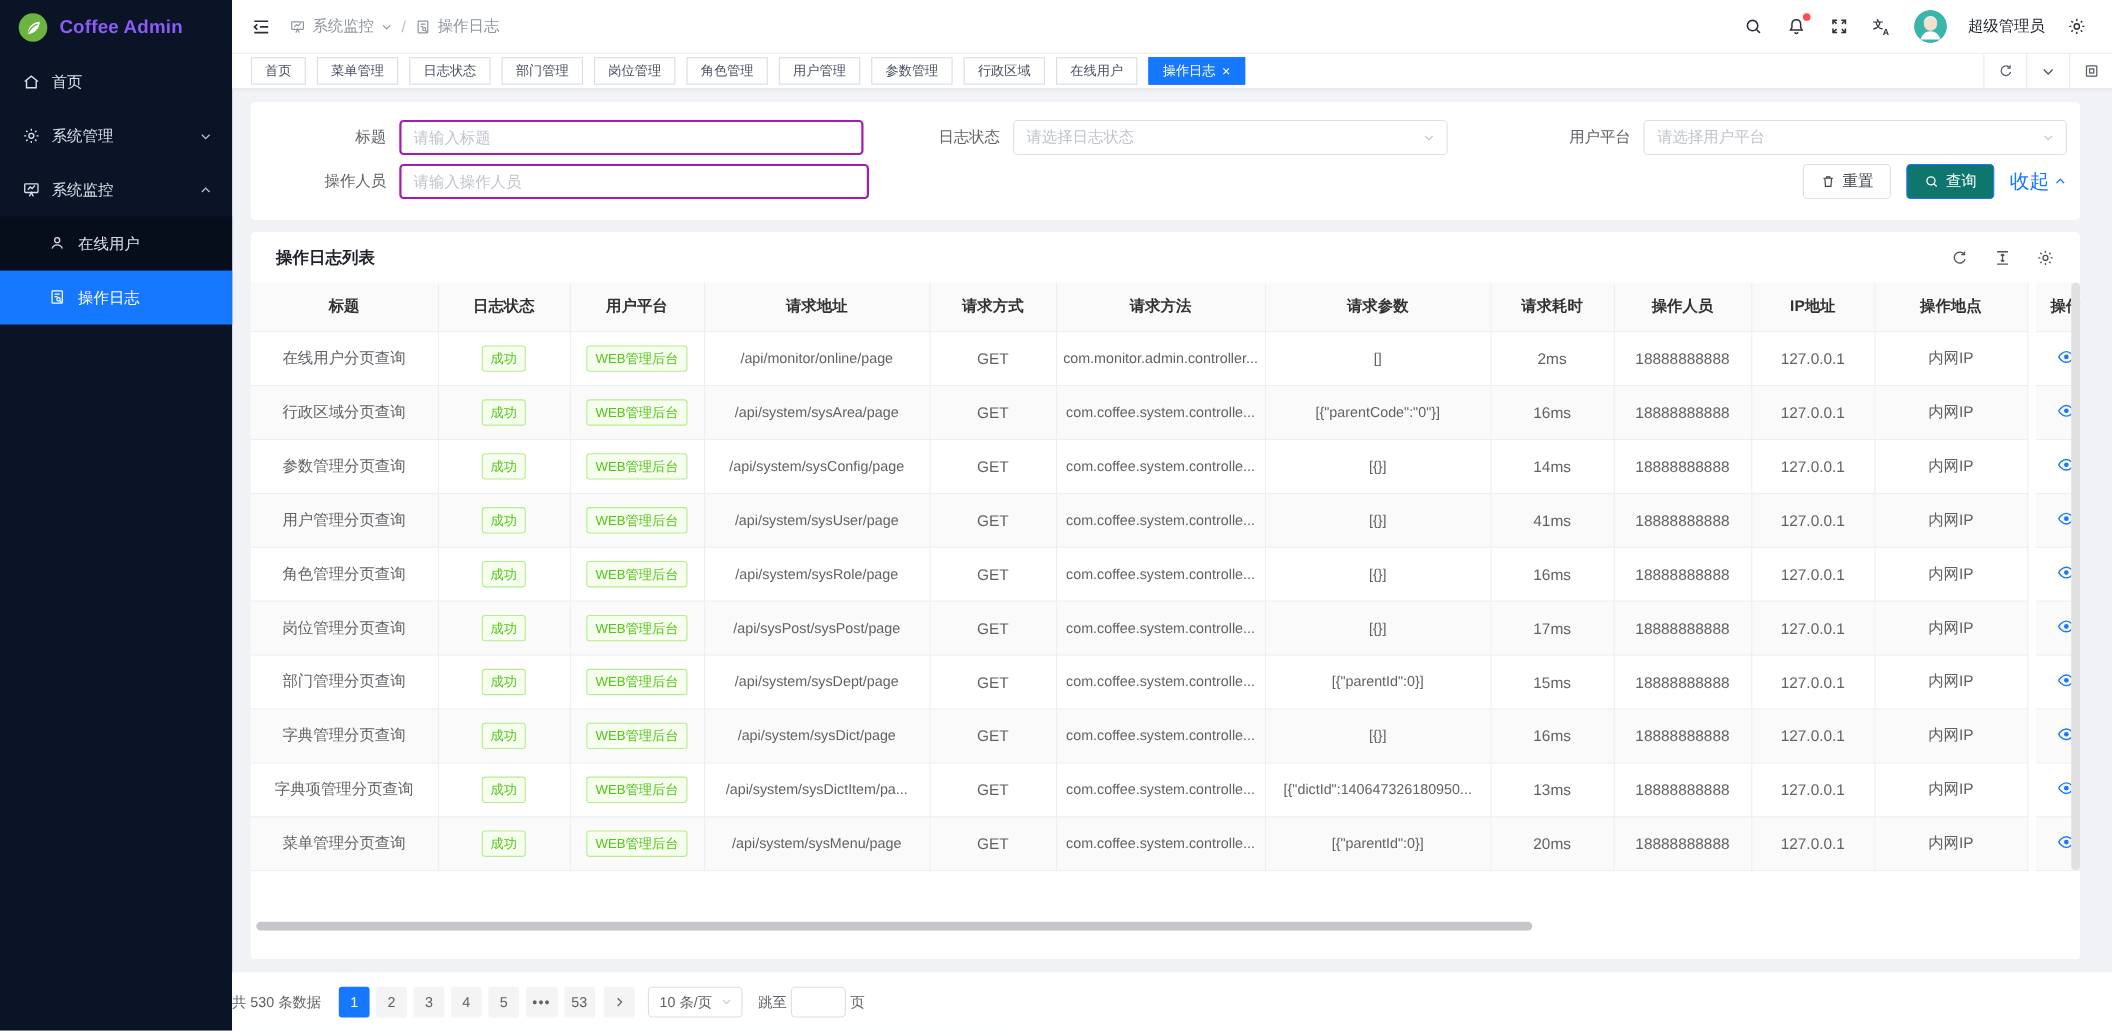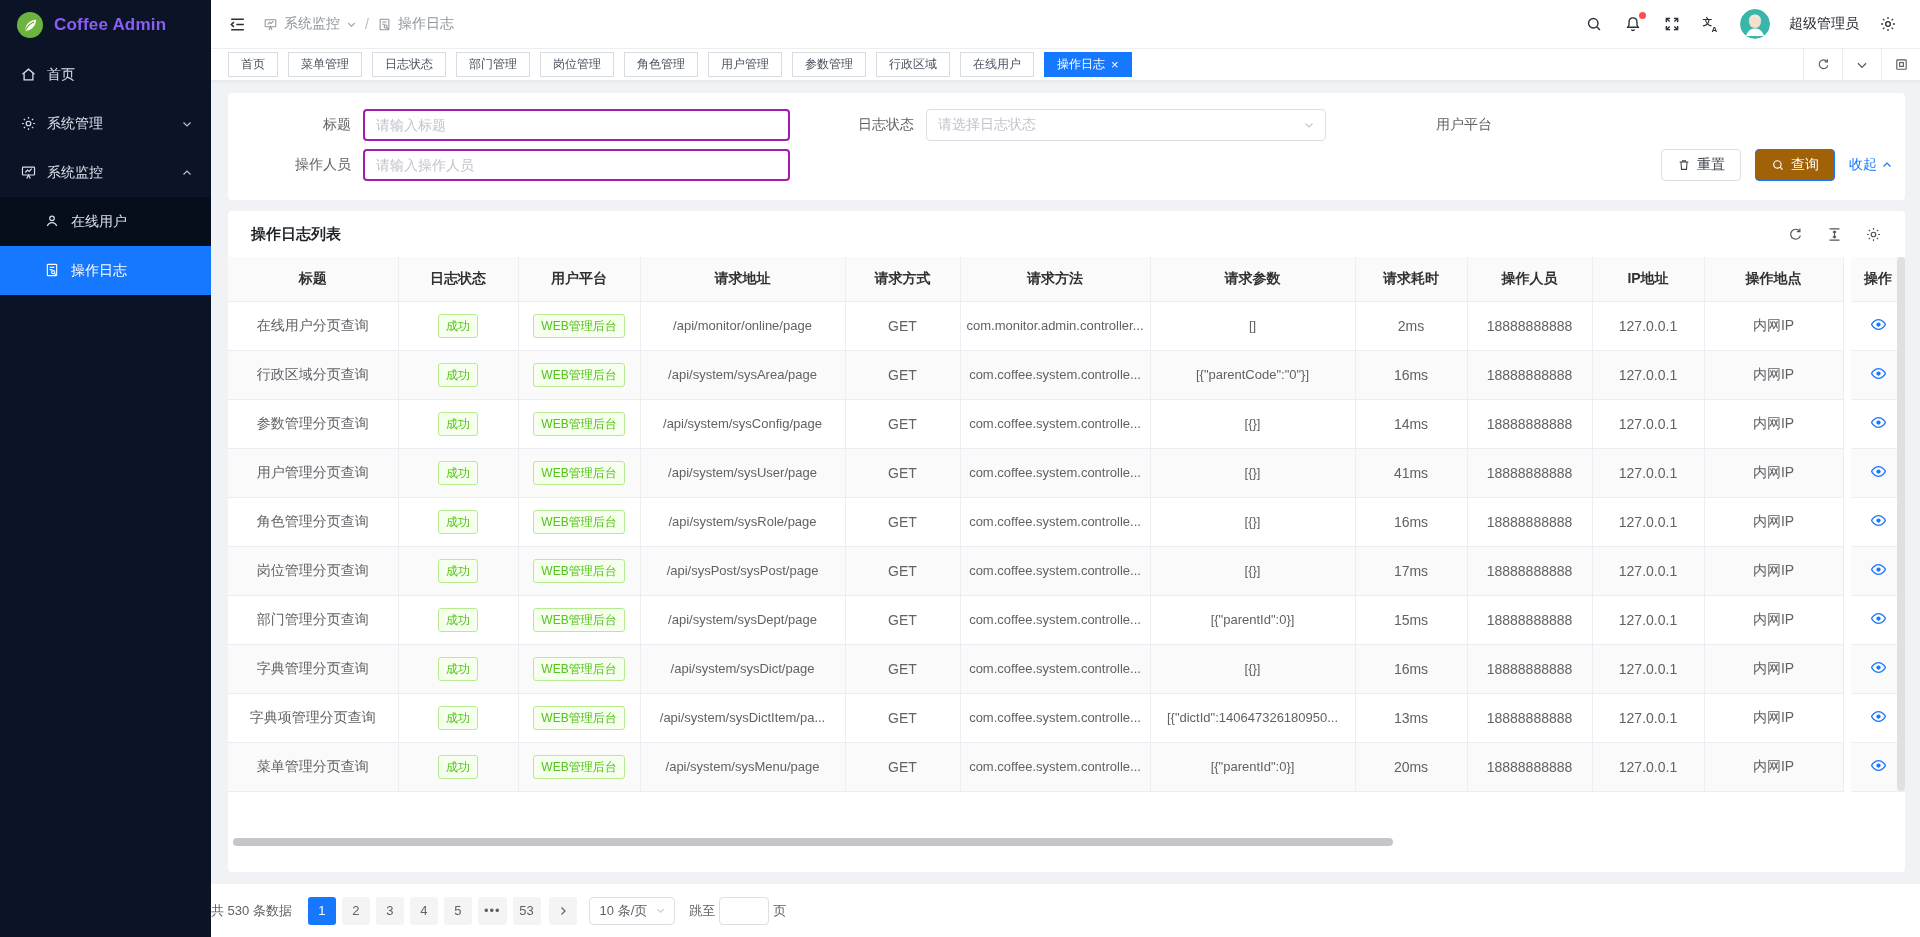--- a/index.html
+++ b/index.html
@@ -35,38 +35,38 @@
   .username { font-size:14px; color:#1f2329; cursor:pointer; }
 
   .tabbar { height:32px; background:#fff; border-bottom:1px solid #e8e8e8; box-shadow:0 1px 3px rgba(0,0,0,.05); display:flex; align-items:stretch; padding-left:17px; flex-shrink:0; }
   .tabs { display:flex; align-items:center; gap:10px; flex:1; overflow:hidden; }
   .tab { height:25px; display:flex; align-items:center; gap:6px; padding:0 12px; border:1px solid #d8dce5; background:#fff; color:#495060; font-size:12px; cursor:pointer; white-space:nowrap; }
   .tab.active { background:#1677ff; border-color:#1677ff; color:#fff; }
   .tab-close { font-size:13px; line-height:1; }
   .tab-controls { display:flex; align-items:stretch; }
   .tab-ctrl { width:39px; display:flex; align-items:center; justify-content:center; border-left:1px solid #ececec; color:#555b63; cursor:pointer; }
 
-  .content { flex:1; padding:12px 15px 0 17px; overflow:hidden; }
+  .content { flex:1; padding:12px 29px 0 17px; overflow:hidden; }
   .card { background:#fff; border-radius:4px; }
 
   
   .search-card { height:107px; padding:16px 12px 19px 0; margin-bottom:11px; }
   .form-row { display:flex; align-items:center; height:32px; }
   .form-row + .form-row { margin-top:8px; }
   .form-label { text-align:right; padding-right:12px; color:#606266; font-size:14px; flex-shrink:0; }
   .fl-1 { width:135px; } .fl-2 { width:136px; } .fl-3 { width:178px; }
   .form-input { width:427px; height:32px; border:2px solid #a21caf; border-radius:4px; padding:0 11px; font-size:14px; color:#303133; outline:none; font-family:inherit; }
   .form-input::placeholder { color:#c0c4cc; }
   .form-select { height:32px; border:1px solid #dcdfe6; border-radius:4px; background:#fff; display:flex; align-items:center; padding:0 10px 0 11px; font-size:14px; color:#c0c4cc; cursor:pointer; }
   .sel-status { width:400px; } .sel-platform { width:389px; }
   .form-select .chev { margin-left:auto; color:#c0c4cc; }
   .form-actions { margin-left:auto; display:flex; align-items:center; gap:14px; }
   .btn { height:32px; border-radius:4px; font-size:14px; display:inline-flex; align-items:center; gap:6px; padding:0 15px; cursor:pointer; border:1px solid #dcdfe6; background:#fff; color:#3d434b; font-family:inherit; }
-  .btn-primary { background:#a16207; border-color:#1677ff; color:#fff; }
-  .link-collapse { color:#1677ff; display:inline-flex; align-items:center; gap:4px; font-size:14px; cursor:pointer; }
+  .btn-primary { background:#0f766e; border-color:#1677ff; color:#fff; }
+  .link-collapse { color:#1677ff; display:inline-flex; align-items:center; gap:4px; font-size:18px; cursor:pointer; }
 
   
   .table-card { height:661px; position:relative; overflow:hidden; }
   .card-head { height:46px; display:flex; align-items:center; padding:0 22px 0 23px; }
   .card-title { font-size:15px; font-weight:700; color:#1f2329; }
   .head-icons { margin-left:auto; display:flex; align-items:center; gap:19px; color:#4e545b; }
   .head-icons .icon-btn { color:#4e545b; }
 
   table { border-collapse:collapse; table-layout:fixed; width:1677px; }
   th { height:44px; background:#fafafa; font-size:14px; font-weight:700; color:#303133; border-bottom:1px solid #ebeef5; border-right:1px solid #ebeef5; text-align:center; }
@@ -319,20 +319,28 @@
           <label class="form-label fl-2">日志状态</label>
           <div class="form-select sel-status">
             <span>请选择日志状态</span>
             <span class="chev">
               <svg viewBox="0 0 24 24" width="12" height="12" fill="none" stroke="currentColor" stroke-width="2.2">
                   <path d="m5 9 7 7 7-7"></path>
                 </svg>
             </span>
           </div>
           <label class="form-label fl-3">用户平台</label>
+          <div class="form-select sel-platform">
+            <span>请选择用户平台</span>
+            <span class="chev">
+              <svg viewBox="0 0 24 24" width="12" height="12" fill="none" stroke="currentColor" stroke-width="2.2">
+                  <path d="m5 9 7 7 7-7"></path>
+                </svg>
+            </span>
+          </div>
         </div>
         <div class="form-row">
           <label class="form-label fl-1">操作人员</label>
           <input class="form-input" placeholder="请输入操作人员" style="">
           <div class="form-actions">
             <button class="btn">
               <svg viewBox="0 0 24 24" width="14" height="14" fill="none" stroke="currentColor" stroke-width="1.8">
                   <path d="M4.5 7h15M9.5 7V4.8h5V7M6.8 7l.9 12.5h8.6L17.2 7"></path>
                 </svg>
               <span>重置</span>

